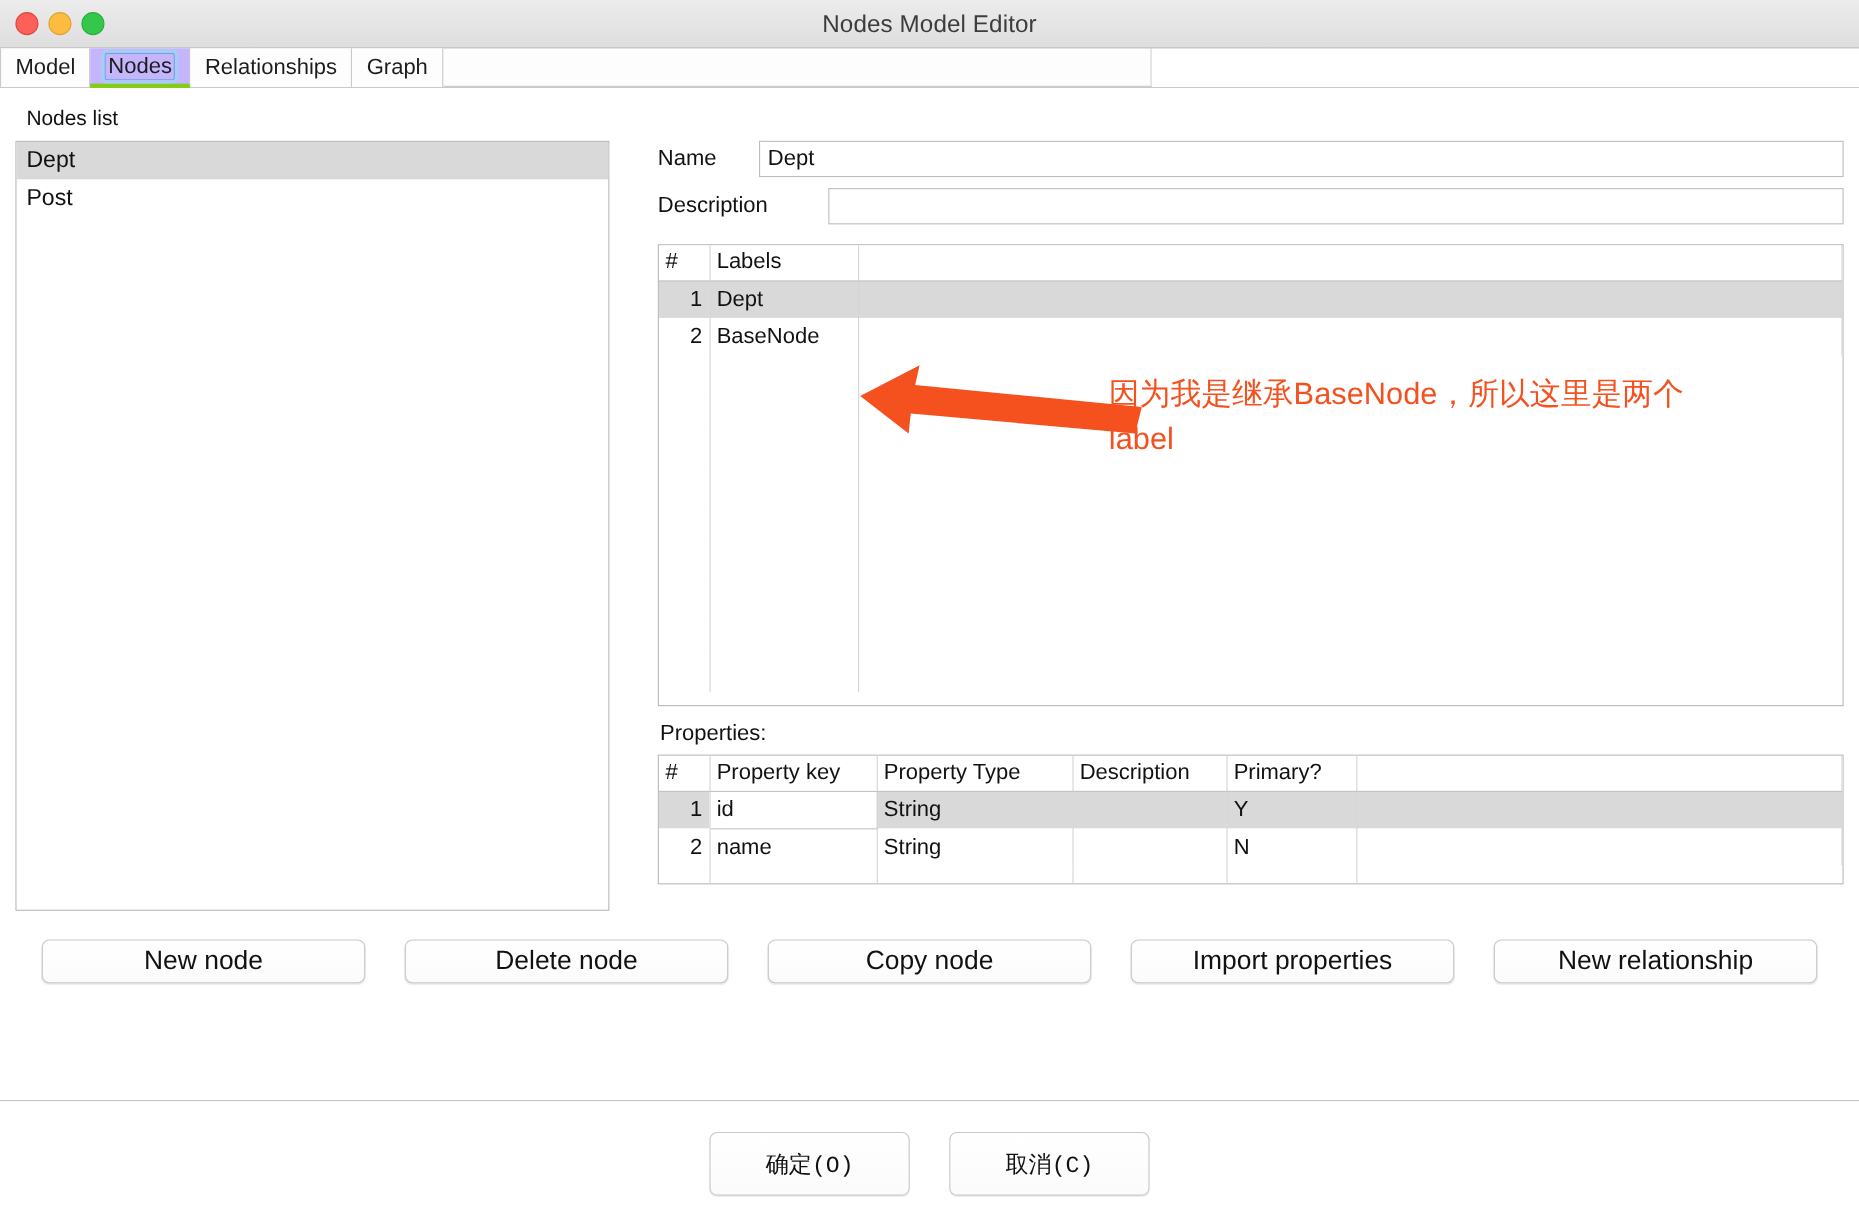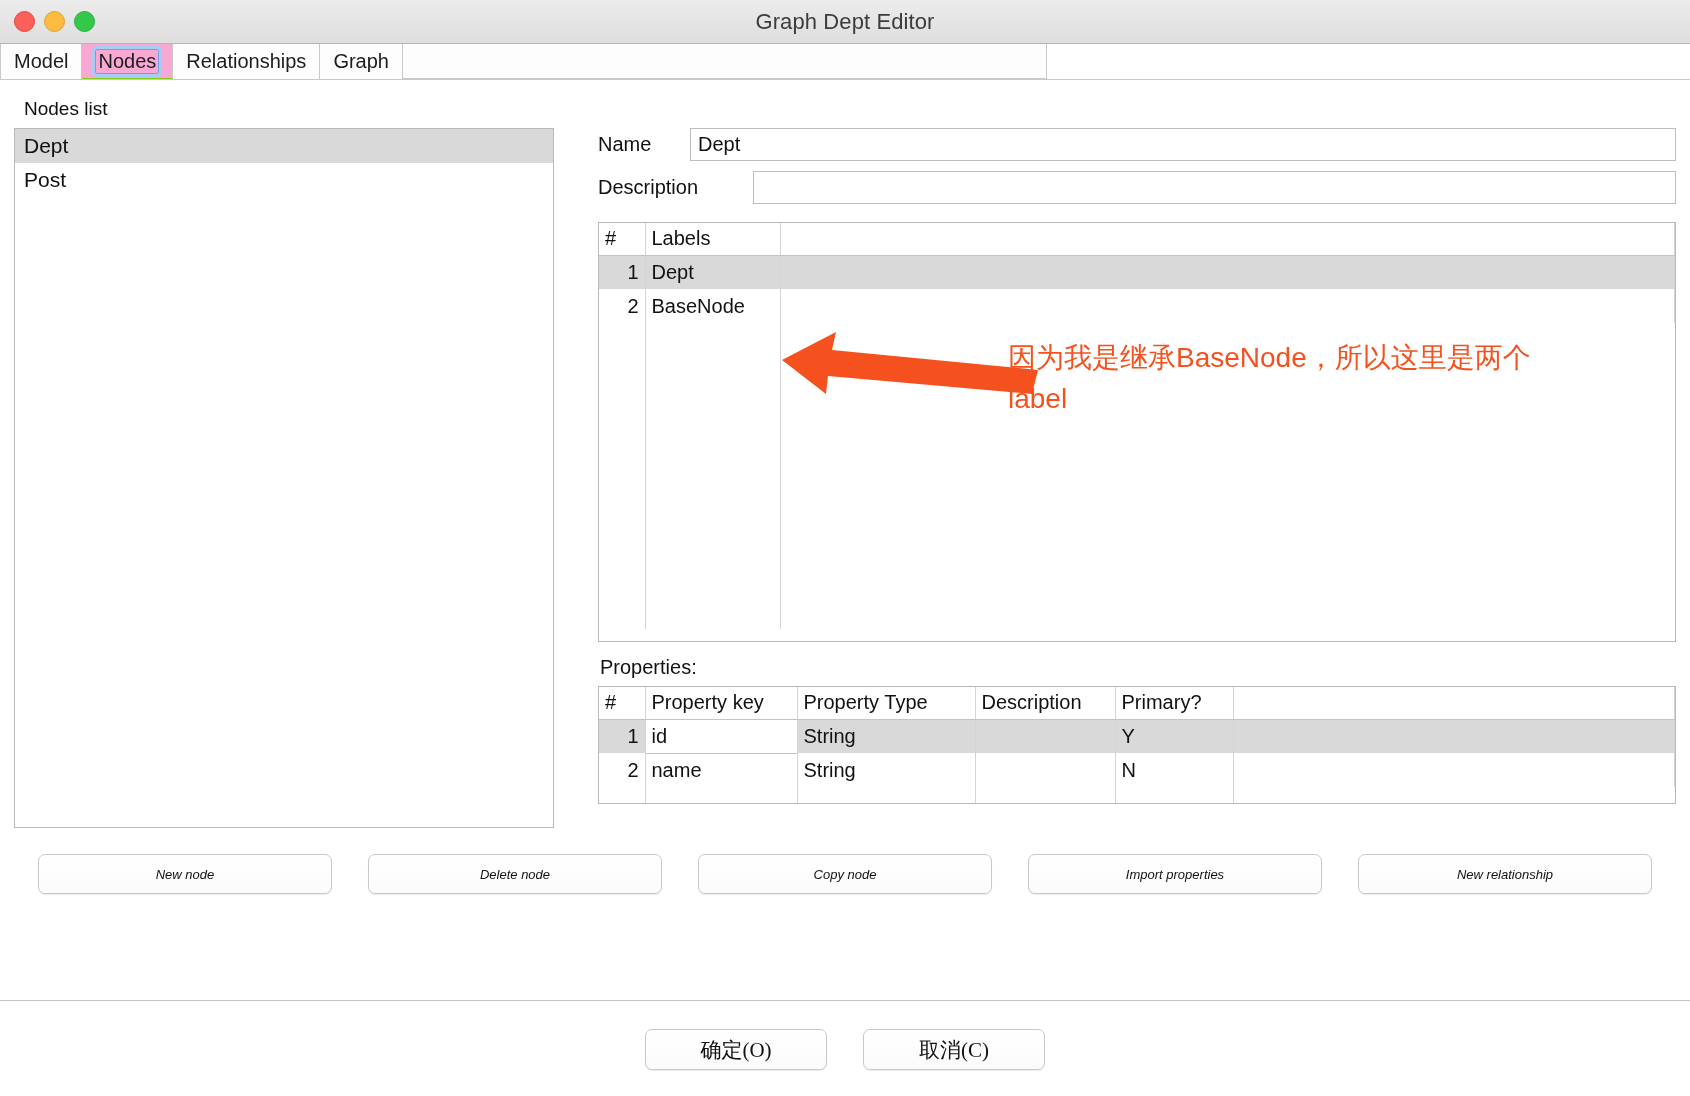--- a/index.html
+++ b/index.html
@@ -62,22 +62,22 @@
     padding: 16px 13px;
     font-size: 20px;
     color: #1c1c1c;
     background: #fdfdfd;
     border-right: 1px solid #c9c9c9;
     position: relative;
     cursor: default;
   }
   .tab:first-child { border-left: 1px solid #c9c9c9; }
   .tab.selected {
-    background: #f9a8d4;
-    border-bottom: 1px solid #84cc16;
+    background: #c4b5fd;
+    border-bottom: 4px solid #84cc16;
   }
   .tab.selected .tab-label {
     outline: 3px solid #a8cdf5;
     border: 1px solid #6ba4e0;
     border-radius: 2px;
     padding: 0 2px;
   }
   .tab-filler {
     flex: 1;
     border-bottom: 1px solid #c9c9c9;
@@ -208,48 +208,47 @@
     margin-top: 26px;
     padding: 0 24px;
   }
   .btn {
     flex: 1;
     height: 40px;
     border: 1px solid #c8c8c8;
     border-radius: 7px;
     background: linear-gradient(to bottom, #ffffff 0%, #fbfbfb 100%);
     box-shadow: 0 1px 1px rgba(0,0,0,.08);
-    font-size: 13px;
+    font-size: 24px;
     color: #111;
     font-family: "Liberation Sans", "DejaVu Sans", sans-serif;
     cursor: default;
-    font-style: italic;
   }
 
   
   .footer-sep {
     border-top: 1px solid #c4c4c4;
     margin-top: 22px;
   }
   .footer {
     display: flex;
     justify-content: center;
     gap: 36px;
     padding-top: 28px;
   }
   .btn-dialog {
     width: 182px;
-    height: 41px;
+    height: 58px;
     border: 1px solid #c8c8c8;
     border-radius: 7px;
     background: linear-gradient(to bottom, #ffffff 0%, #fbfbfb 100%);
     box-shadow: 0 1px 1px rgba(0,0,0,.08);
     font-size: 21px;
     color: #111;
-    font-family: Liberation Serif, serif;
+    font-family: Liberation Mono, monospace;
     cursor: default;
   }
 
   
   .annotation {
     position: absolute;
     left: 780px;
     top: 300px;
     width: 790px;
     height: 140px;
@@ -270,21 +269,21 @@
 <body>
 
 <div id="app">
 
   <div class="titlebar">
     <div class="traffic">
       <span class="dot red"></span>
       <span class="dot yellow"></span>
       <span class="dot green"></span>
     </div>
-    <div class="title-text">Graph Dept Editor</div>
+    <div class="title-text">Nodes Model Editor</div>
   </div>
 
   <div class="tabstrip">
     <div class="tab">
       <span class="tab-label">Model</span>
     </div>
     <div class="tab selected">
       <span class="tab-label">Nodes</span>
     </div>
     <div class="tab">

